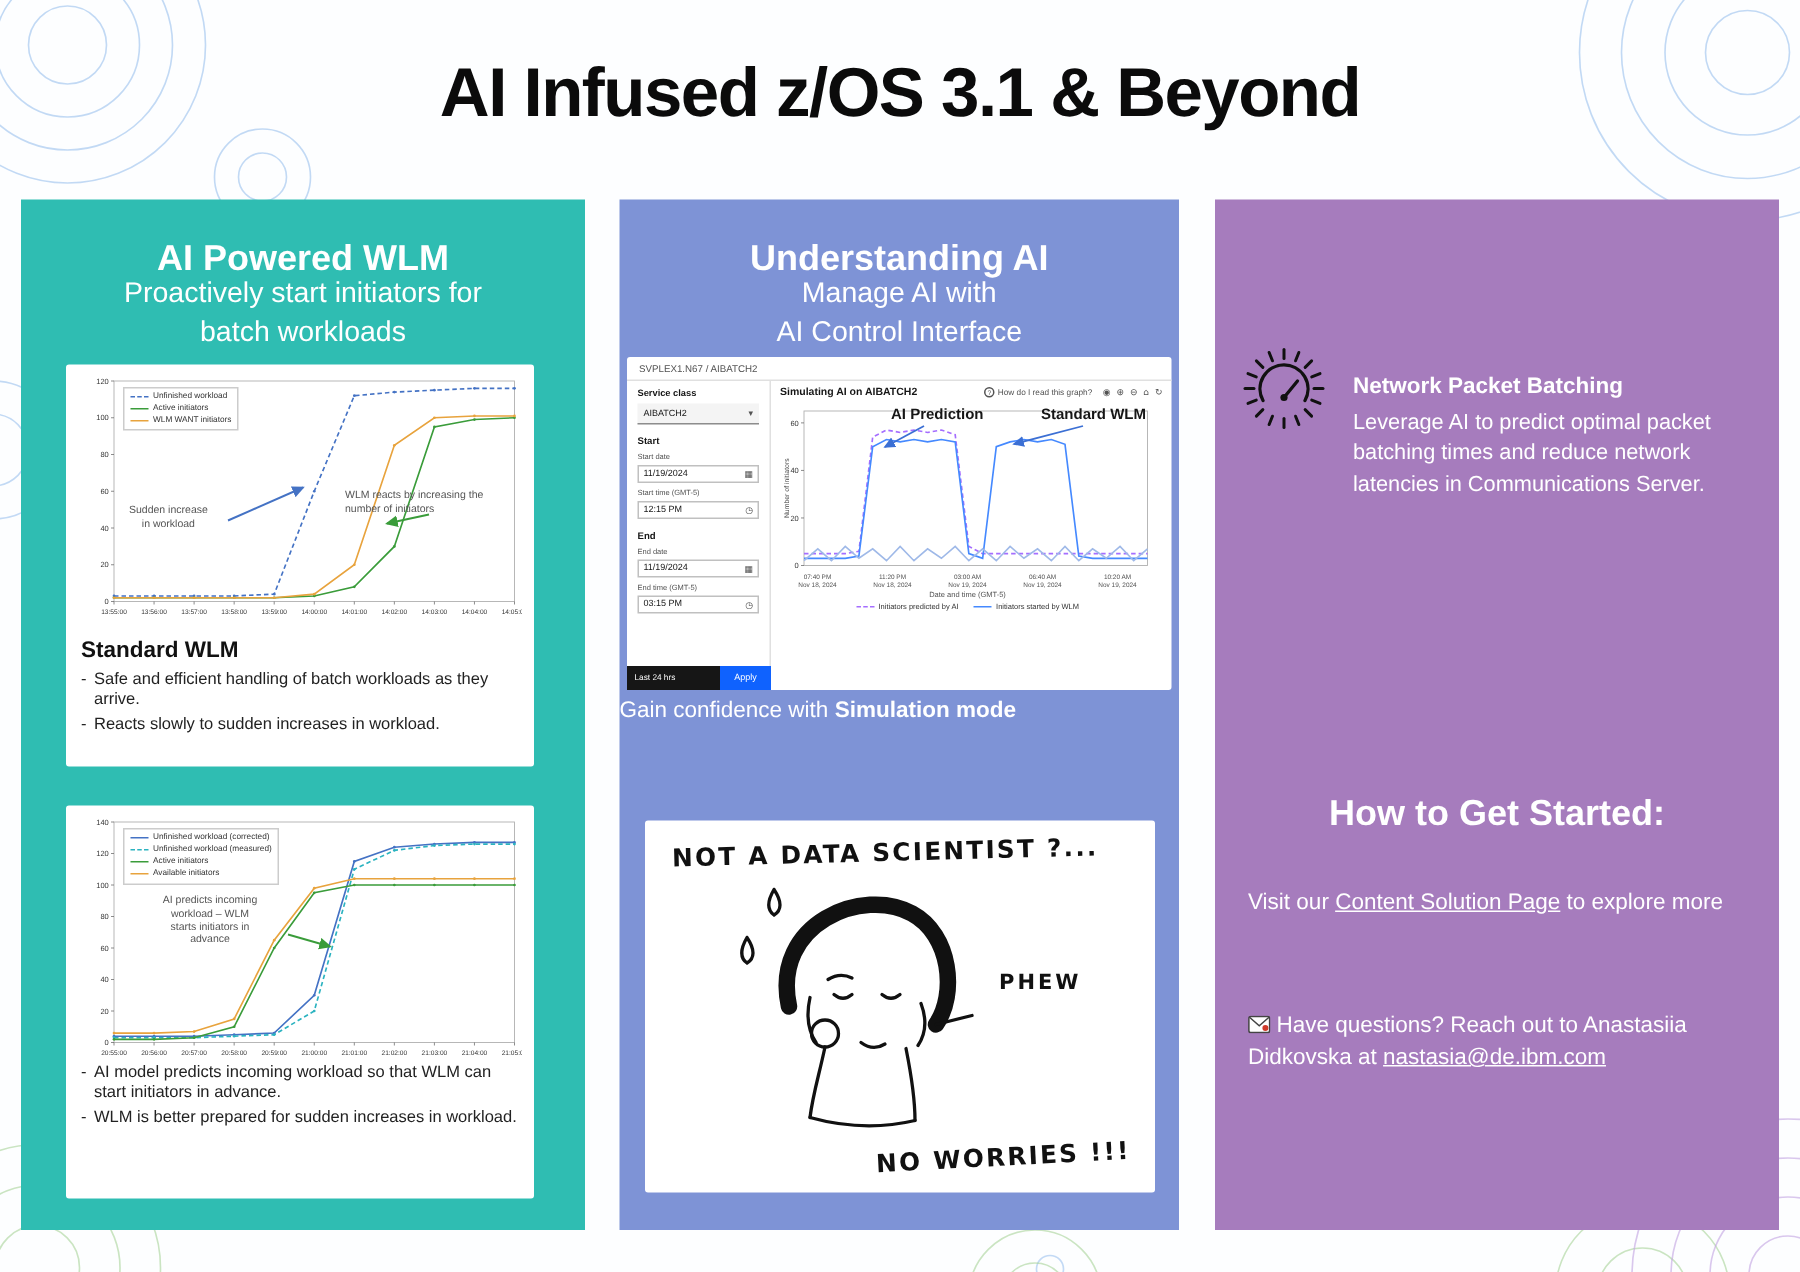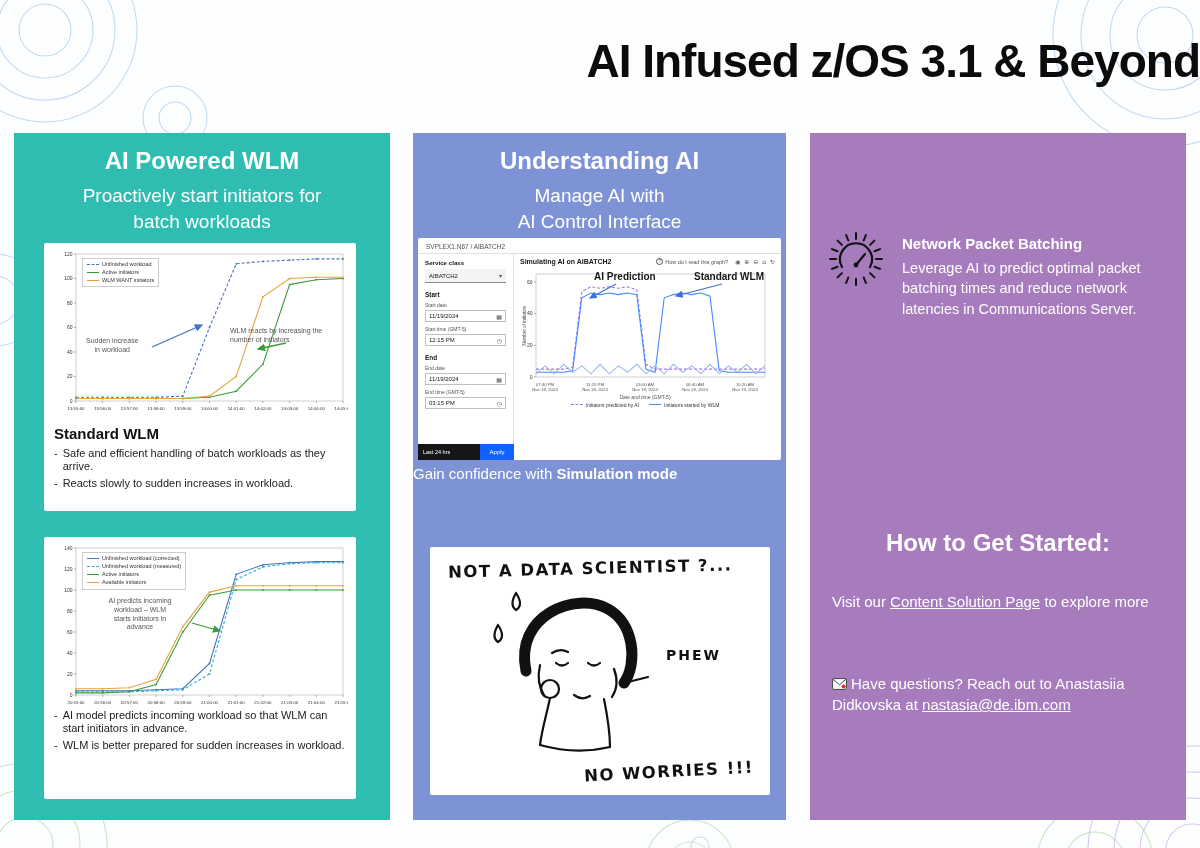--- a/index.html
+++ b/index.html
@@ -1,26 +1,26 @@
 <!DOCTYPE html>
 <html><head>
 <meta charset="utf-8">
 <title>AI Infused z/OS 3.1 &amp; Beyond</title>
 <style>
   *{margin:0;padding:0;box-sizing:border-box}
   html,body{width:1200px;height:848px}
   body{font-family:"Liberation Sans",sans-serif;background:#fdfeff;overflow:hidden}
   .poster{position:relative;width:1200px;height:848px;overflow:hidden;background:#fdfeff}
   .bg-decor{position:absolute;left:0;top:0;width:1200px;height:848px;pointer-events:none}
-  h1.title{position:absolute;top:34px;left:0;width:100%;text-align:right;font-size:46px;font-weight:700;letter-spacing:-1px;color:#0b0b0b}
+  h1.title{position:absolute;top:34px;left:0;width:100%;text-align:center;font-size:46px;font-weight:700;letter-spacing:-1px;color:#0b0b0b}
   .col{position:absolute;top:133px;height:687px}
   .col-1{left:14px;width:376px}
   .col-2{left:413px;width:373px}
   .col-3{left:810px;width:376px}
-  .col h2{position:absolute;top:14px;left:0;width:100%;text-align:center;color:#fff;font-size:24px;font-weight:700}
+  .col h2{position:absolute;top:26px;left:0;width:100%;text-align:center;color:#fff;font-size:24px;font-weight:700}
   .subtitle{position:absolute;top:50px;left:0;width:100%;text-align:center;color:#fff;font-size:19px;line-height:1.35;white-space:pre-line}
   .card{position:absolute;background:#fff;border-radius:2px}
 
   
   .c1-card1{top:110px;left:30px;width:312px;height:268px;padding:6px 8px}
   .c1-card2{top:404px;left:30px;width:312px;height:262px;padding:6px 8px}
   .chart-wrap{position:relative;width:296px;height:166px}
   .chart-wrap svg{display:block}
   .mini-legend{position:absolute;left:30px;top:9px;background:rgba(255,255,255,.95);border:1px solid #ccc;padding:2px 4px;display:flex;flex-direction:column;gap:1px;font-size:5.5px;color:#333;line-height:1.3}
   .lg-item{display:inline-flex;align-items:center;gap:3px;white-space:nowrap}
@@ -65,21 +65,21 @@
 
   
   .c2-card2{top:414px;left:17px;width:340px;height:248px}
   .toon-title{position:absolute;left:18px;top:12px;font-size:16.5px;font-weight:700;letter-spacing:1.5px;color:#111;transform:rotate(-1.5deg);font-family:"DejaVu Sans",sans-serif}
   .toon-phew{position:absolute;left:236px;top:100px;font-size:14px;font-weight:700;letter-spacing:2px;color:#111;font-family:"DejaVu Sans",sans-serif}
   .toon-no{position:absolute;right:16px;bottom:14px;font-size:16.5px;font-weight:700;letter-spacing:1.5px;transform:rotate(-3deg);color:#111;font-family:"DejaVu Sans",sans-serif}
   .doodle{position:absolute;left:26px;top:32px}
 
   
   .f-icon{position:absolute;left:18px;top:98px}
-  .f-text{position:absolute;left:92px;top:102px;width:274px;color:#fff}
+  .f-text{position:absolute;left:92px;top:116px;width:274px;color:#fff}
   .f-text h4{font-size:15px;font-weight:700;margin-bottom:6px}
   .f-text p{font-size:14.5px;line-height:1.4}
   .gs-h{position:absolute;top:396px;left:0;width:100%;text-align:center;color:#fff;font-size:24px;font-weight:700}
   .visit{position:absolute;left:22px;top:458px;width:332px;color:#fff;font-size:15px;line-height:1.4}
   .contact{position:absolute;left:22px;top:540px;width:334px;color:#fff;font-size:15px;line-height:1.4}
   .visit a,.contact a{color:#fff;text-decoration:underline;cursor:pointer}
   .mail-ic{display:inline-block;vertical-align:-1px;margin-right:4px}
 </style>
 </head>
 <body>

